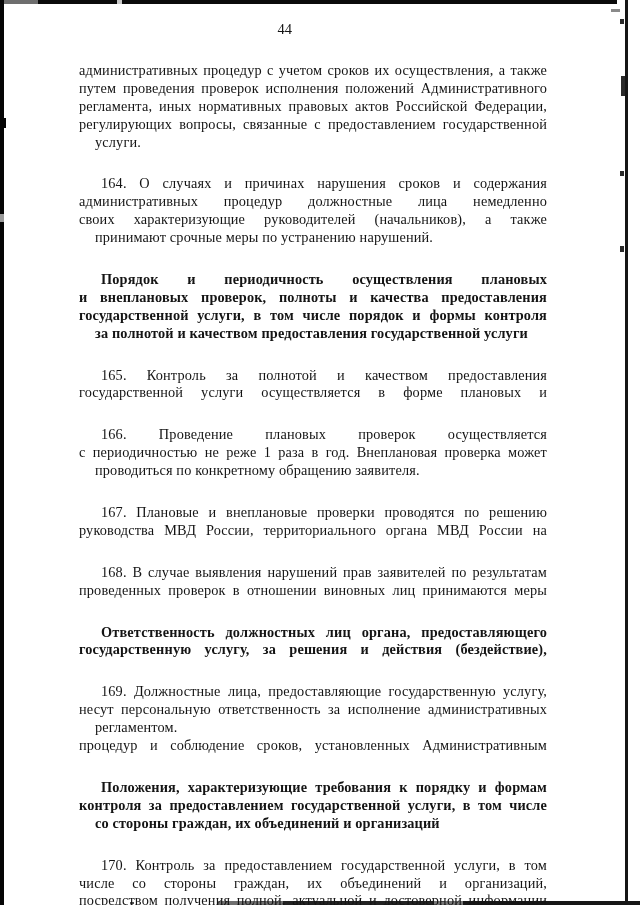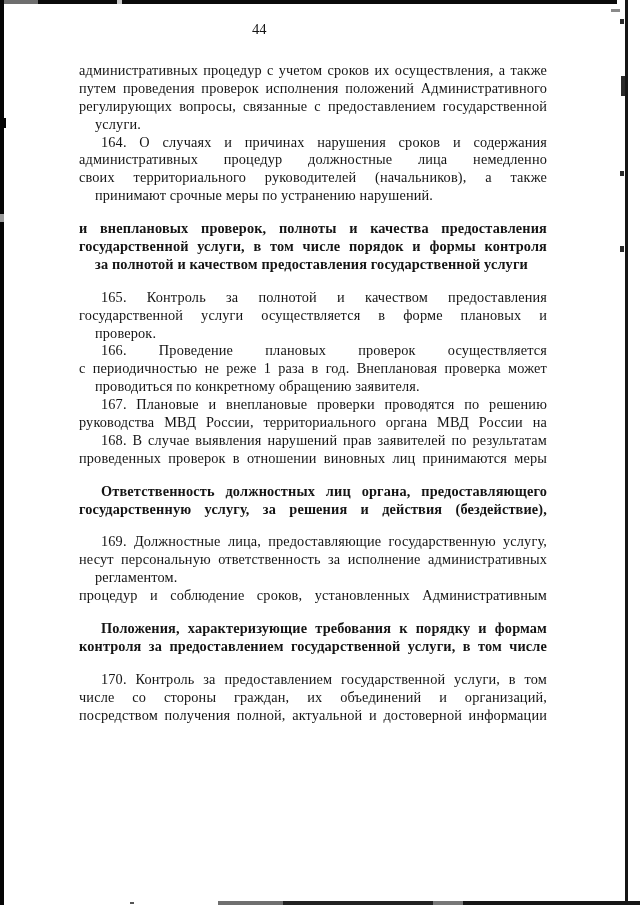--- a/index.html
+++ b/index.html
@@ -3,31 +3,31 @@
 <meta charset="utf-8">
 <style>
   html,body { margin:0; padding:0; background:#ffffff; }
   .page {
     position:relative; width:640px; height:905px; background:#ffffff;
     font-family:"Liberation Serif","DejaVu Serif",serif;
     color:#141414; overflow:hidden;
   }
   .page-num {
     position:absolute; top:21px; left:252px; width:40px;
-    text-align:left; font-size:14.5px; line-height:17px;
+    text-align:right; font-size:14.5px; line-height:17px;
   }
   .content { position:absolute; left:79px; top:62px; width:468px; }
   .line {
     height:17.9px; line-height:17.9px; font-size:14.3px;
     letter-spacing:0.15px;
     text-align:justify; text-align-last:justify;
     overflow:hidden; white-space:normal;
   }
   .line.left { text-align:left; text-align-last:left;margin-left:16px; }
-  .line.indent { padding-left:22px; }
+  .line.indent { padding-left:22px;margin-top:24px; }
   .block.heading { font-weight:bold; margin:15px 0; }
   .block.paragraph { margin:0; }
 
   
   .art { position:absolute; }
   .top-bar      { left:0; top:0; width:617px; height:4px; background:#0a0a0a; }
   .top-light    { left:0; top:0; width:38px; height:4px; background:#6e6e6e; }
   .top-notch    { left:117px; top:0; width:5px; height:4px; background:#c8c8c8; }
   .top-right-tick { left:611px; top:9px; width:9px; height:3px; background:#8a8a8a; }
   .left-bar     { left:0; top:0; width:3.5px; height:905px; background:#050505; }
@@ -66,38 +66,39 @@
   <div class="art bot-c"></div>
   <div class="art bot-d"></div>
   <div class="art bot-mark"></div>
 
   <div class="page-num">44</div>
 
   <div class="content">
       <div class="block paragraph">
         <div class="line">административных процедур с учетом сроков их осуществления, а также</div>
         <div class="line">путем проведения проверок исполнения положений Административного</div>
+        <div class="line">регламента, иных нормативных правовых актов Российской Федерации,</div>
         <div class="line">регулирующих вопросы, связанные с предоставлением государственной</div>
         <div class="line left">услуги.</div>
       </div>
       <div class="block paragraph">
         <div class="line indent">164. О случаях и причинах нарушения сроков и содержания</div>
         <div class="line">административных процедур должностные лица немедленно информируют</div>
-        <div class="line">своих территориального руководителей (начальников), а также</div>
+        <div class="line">своих характеризующие руководителей (начальников), а также</div>
         <div class="line left">принимают срочные меры по устранению нарушений.</div>
       </div>
       <div class="block heading">
+        <div class="line indent">Порядок и периодичность осуществления плановых</div>
         <div class="line">и внеплановых проверок, полноты и качества предоставления</div>
         <div class="line">государственной услуги, в том числе порядок и формы контроля</div>
         <div class="line left">за полнотой и качеством предоставления государственной услуги</div>
       </div>
       <div class="block paragraph">
         <div class="line indent">165. Контроль за полнотой и качеством предоставления</div>
         <div class="line">государственной услуги осуществляется в форме плановых и внеплановых</div>
-        <div class="line left">проверок.</div>
       </div>
       <div class="block paragraph">
         <div class="line indent">166. Проведение плановых проверок осуществляется</div>
         <div class="line">с периодичностью не реже 1 раза в год. Внеплановая проверка может</div>
         <div class="line left">проводиться по конкретному обращению заявителя.</div>
       </div>
       <div class="block paragraph">
         <div class="line indent">167. Плановые и внеплановые проверки проводятся по решению</div>
         <div class="line">руководства МВД России, территориального органа МВД России на</div>
       </div>
@@ -111,20 +112,21 @@
       </div>
       <div class="block paragraph">
         <div class="line indent">169. Должностные лица, предоставляющие государственную услугу,</div>
         <div class="line">несут персональную ответственность за исполнение административных</div>
         <div class="line left">регламентом.</div>
         <div class="line">процедур и соблюдение сроков, установленных Административным</div>
       </div>
       <div class="block heading">
         <div class="line indent">Положения, характеризующие требования к порядку и формам</div>
         <div class="line">контроля за предоставлением государственной услуги, в том числе</div>
+        <div class="line left">со стороны граждан, их объединений и организаций</div>
       </div>
       <div class="block paragraph">
         <div class="line indent">170. Контроль за предоставлением государственной услуги, в том</div>
         <div class="line">числе со стороны граждан, их объединений и организаций, осуществляется</div>
         <div class="line">посредством получения полной, актуальной и достоверной информации</div>
       </div>
     </div>
 
 </div>
 

